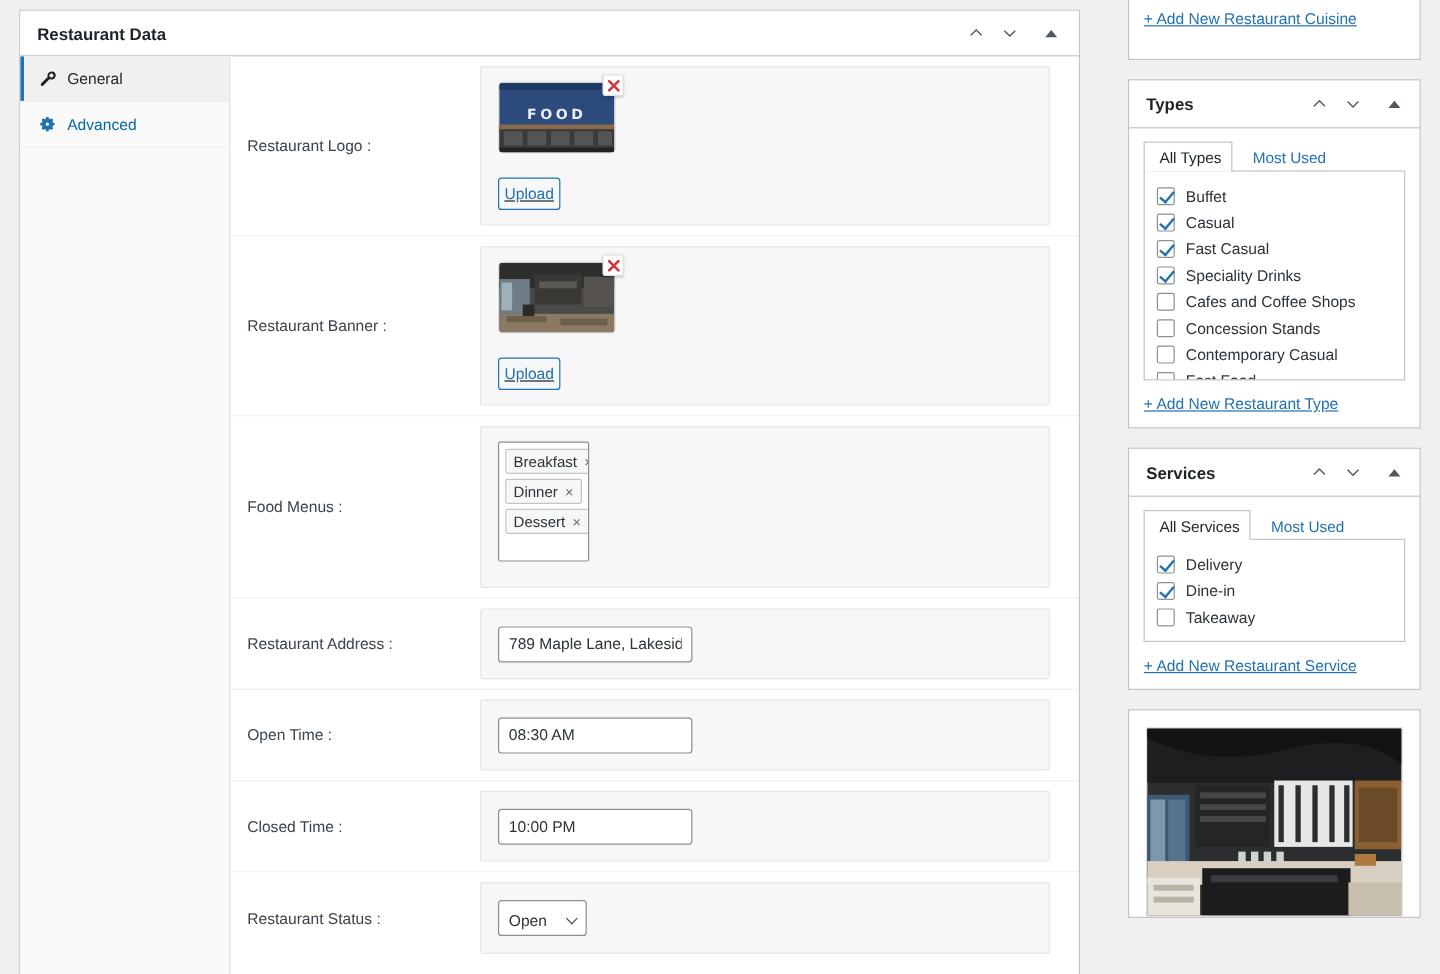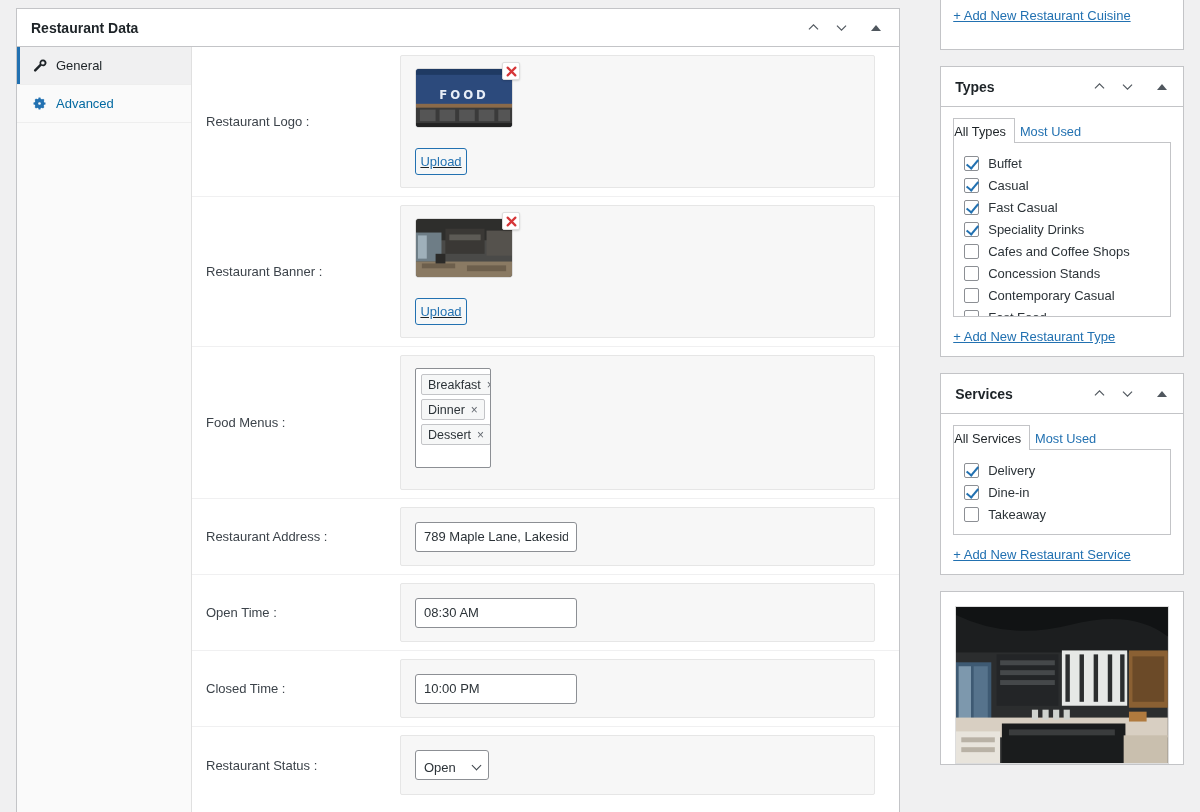--- a/index.html
+++ b/index.html
@@ -230,21 +230,21 @@
   .tax-tabs {
     display: flex; align-items: flex-end;
     gap: 4px;
     border-bottom: 1px solid #c3c4c7;
     margin: 0 0 0 0;
     padding-top: 10px;
     position: relative;
     z-index: 2;
   }
   .tax-tab {
-    padding: 5px 8px 4px 0;
+    padding: 5px 8px 4px 12px;
     font-size: 12.8px;
     color: #2271b1;
     cursor: pointer;
     border: 1px solid transparent;
     border-bottom: none;
     position: relative;
     top: 1px;
   }
   .tax-tab.active {
     background: #fff;

